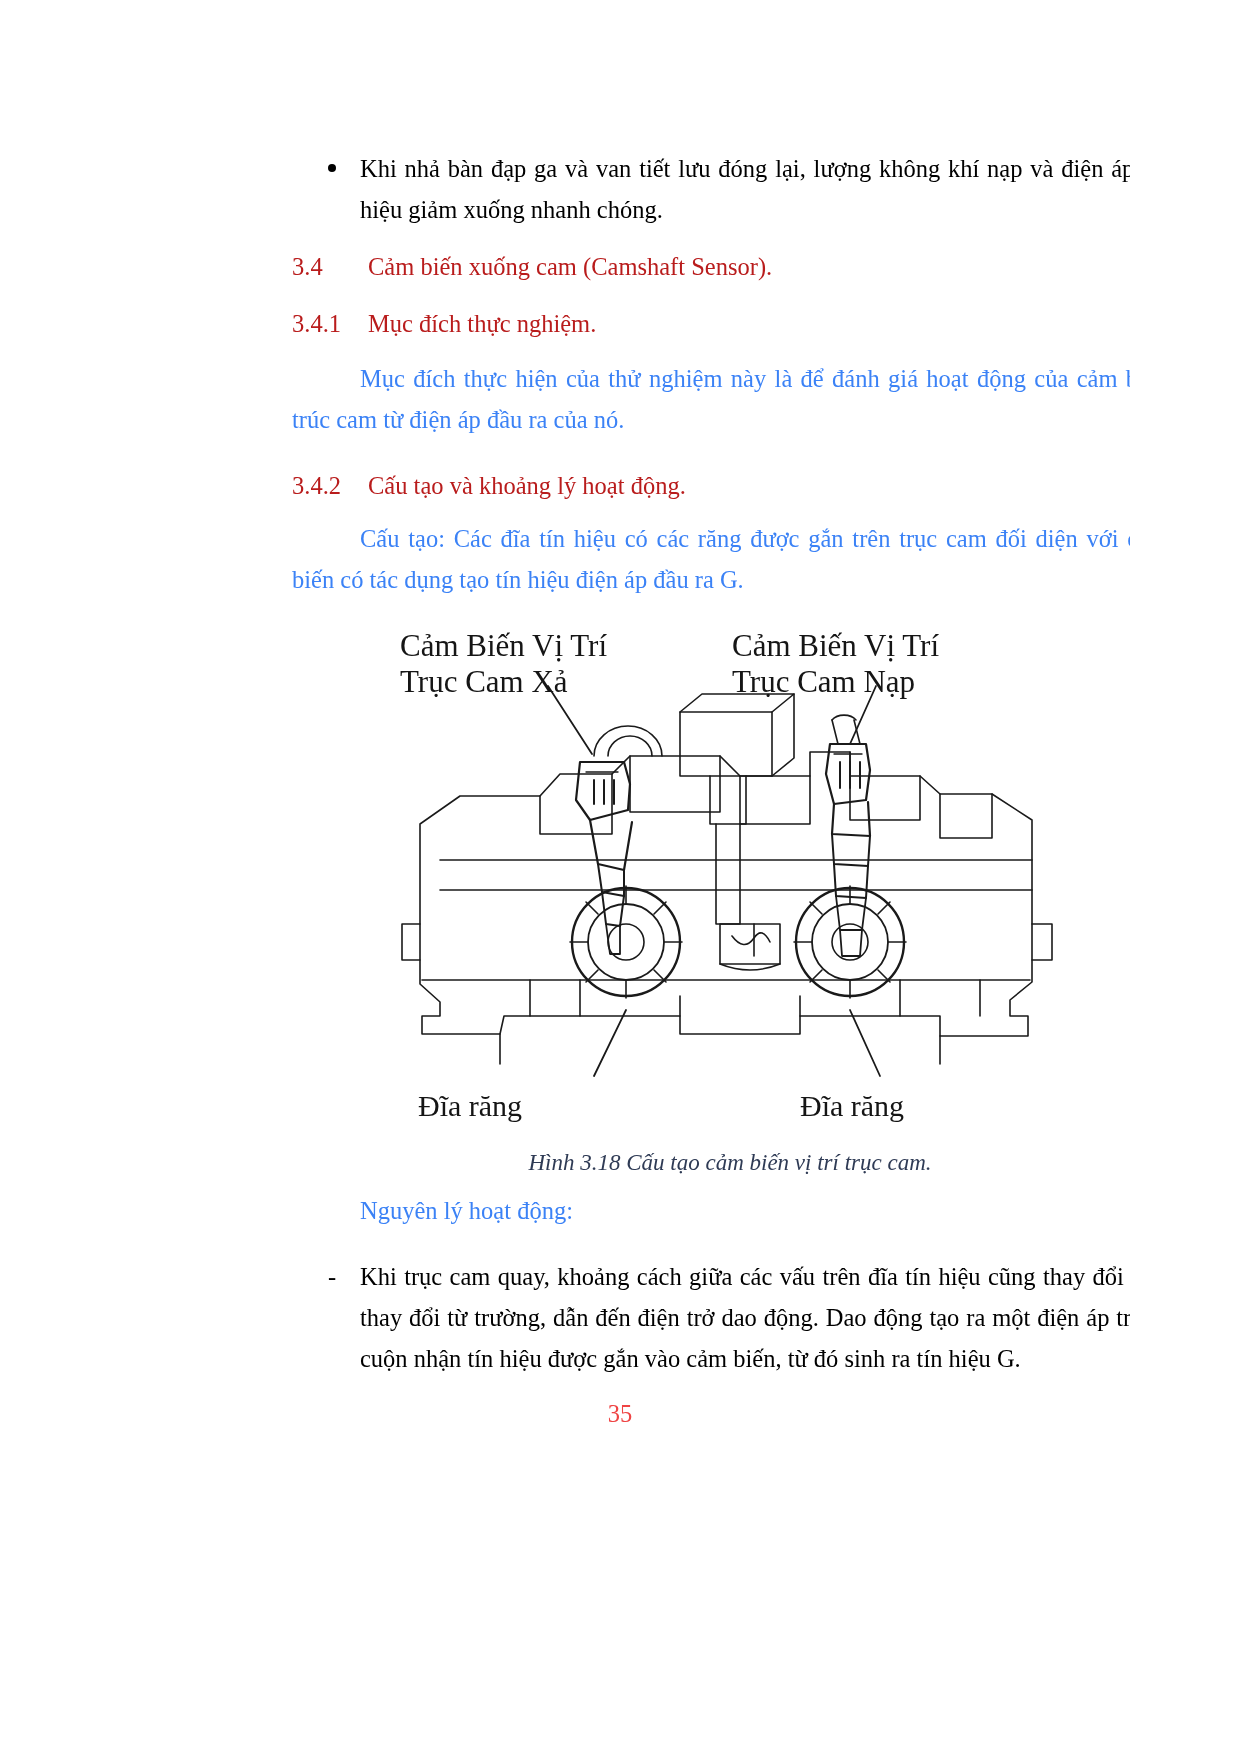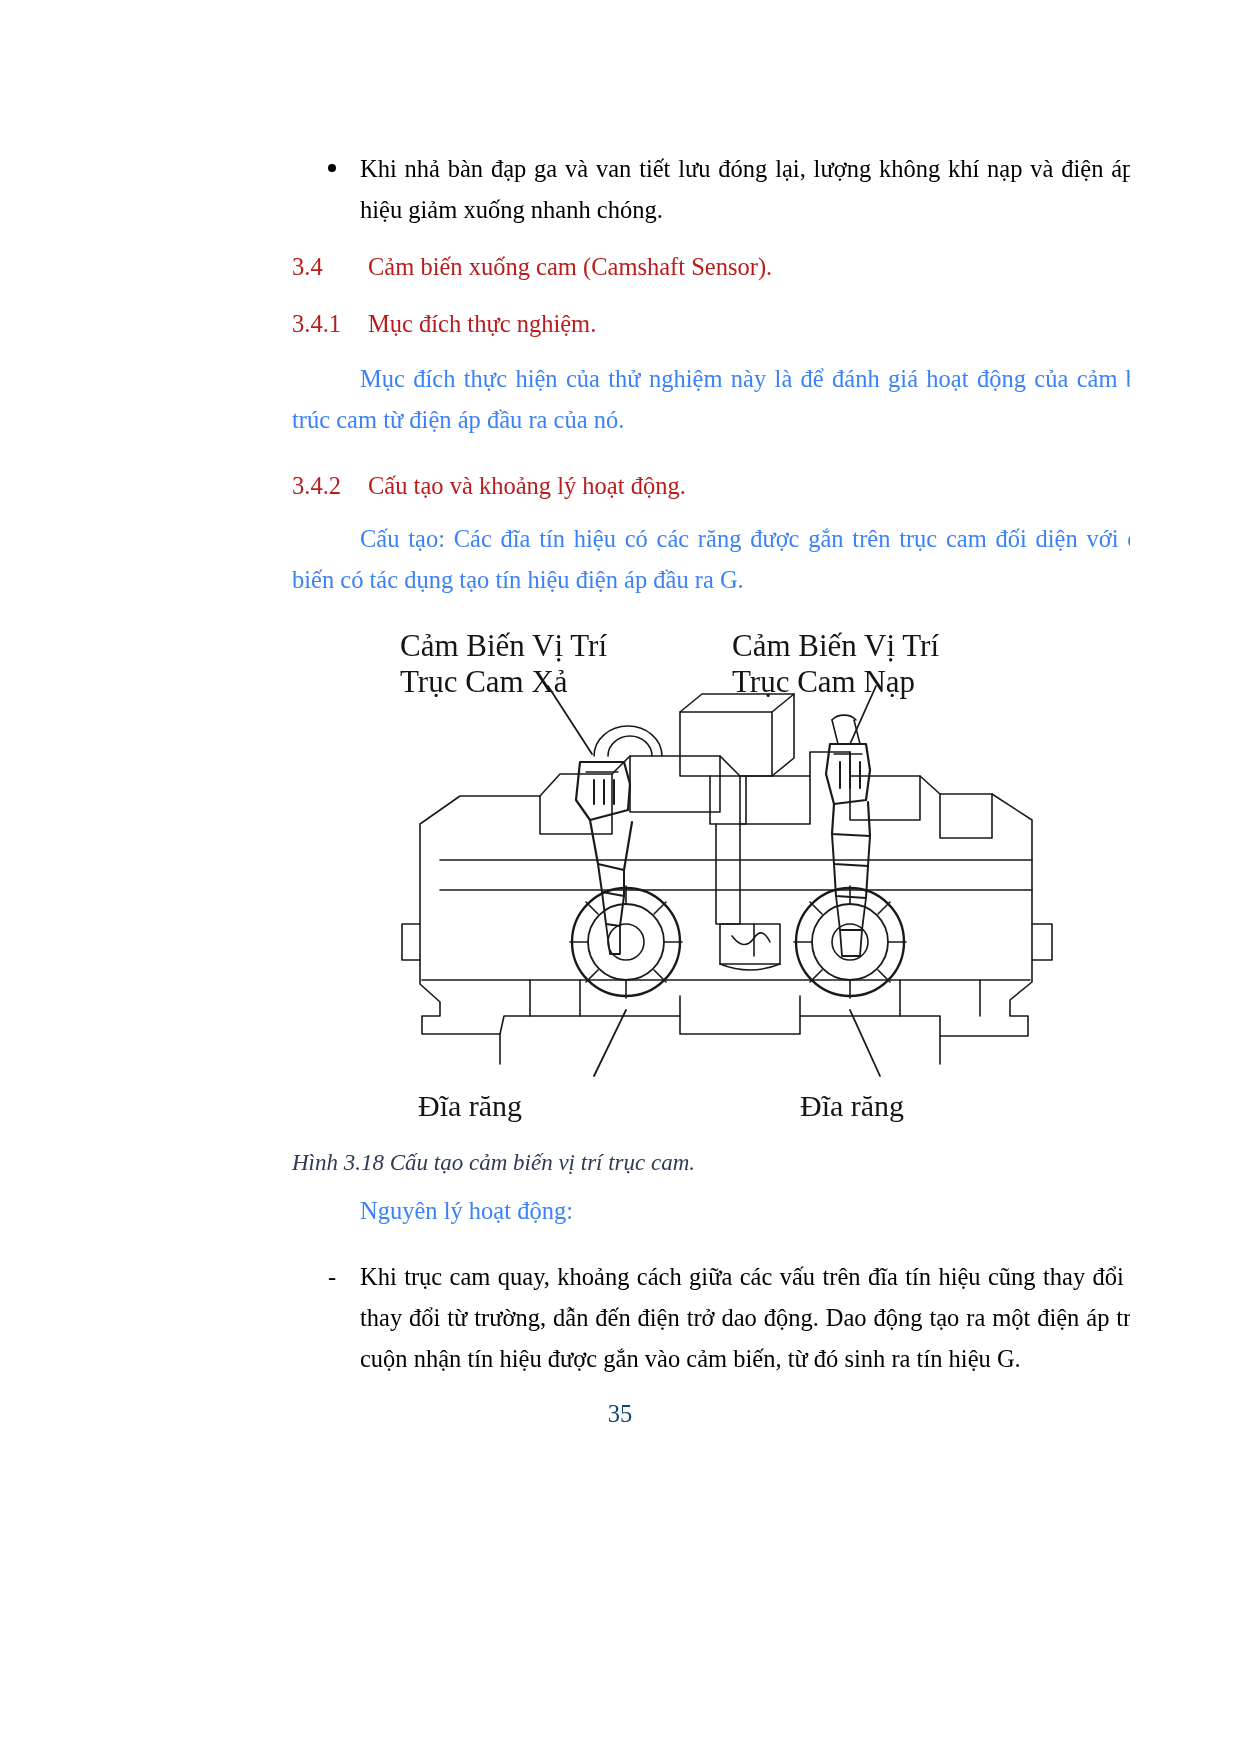--- a/index.html
+++ b/index.html
@@ -81,20 +81,21 @@
   
   .figure {
     margin-top: 18px;
     width: 876px;
   }
   .figure svg {
     display: block;
     margin: 0 auto;
   }
   .fig-caption {
+    text-align: center;
     font-style: italic;
     font-size: 23px;
     color: #2f3b55;
     margin-top: 6px;
   }
 
   
   .dash-item {
     position: relative;
     padding-left: 68px;
@@ -113,21 +114,21 @@
   }
 
   
   .page-number {
     position: absolute;
     left: 0;
     right: 0;
     top: 1400px;
     text-align: center;
     font-size: 24.5px;
-    color: #0c4a6e;
+    color: #ef4444;
   }
 
   
   .dlabel {
     font-family: "Liberation Serif", "DejaVu Serif", serif;
     font-size: 31px;
     fill: #151515;
   }
   .dlabel-small {
     font-family: "Liberation Serif", "DejaVu Serif", serif;

